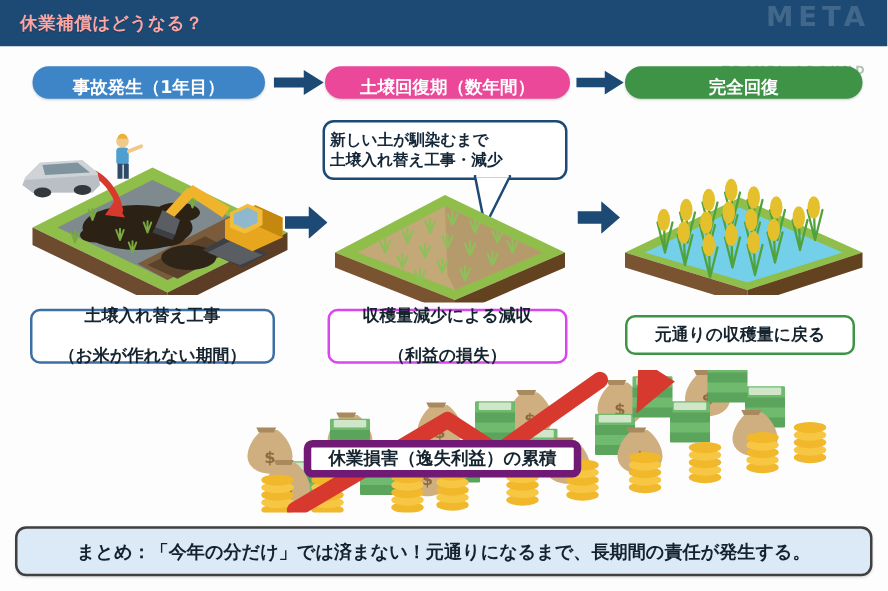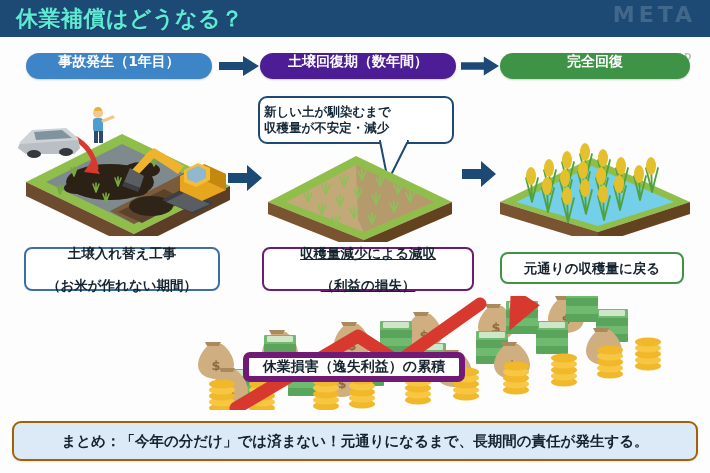--- a/index.html
+++ b/index.html
@@ -11,45 +11,45 @@
   }
   #stage{position:relative;width:710px;height:473px;overflow:hidden;background:#fdfdfd;}
 
   
   .header{
     position:absolute;left:0;top:0;width:710px;height:37px;
     background:#1d4a75;
     display:flex;align-items:center;
   }
   .header-title{
-    color:#5eead4;font-size:22px;font-weight:bold;letter-spacing:.5px;
+    color:#fca5a5;font-size:14px;font-weight:bold;letter-spacing:.5px;
     margin-left:16px;white-space:nowrap;
     text-shadow:0 1px 0 rgba(0,0,0,.25);
   }
   .watermark{
     position:absolute;right:14px;top:4px;
     font-size:22px;font-weight:bold;letter-spacing:4px;
     color:rgba(255,255,255,.16);
     pointer-events:none;line-height:1;
   }
   .watermark-sub{
     position:absolute;right:16px;top:52px;
     font-size:9px;letter-spacing:2.4px;font-weight:bold;
     color:rgba(120,150,120,.55);pointer-events:none;
   }
 
   
   .pill{
     position:absolute;height:26px;border-radius:13px;
-    display:flex;align-items:flex-start;justify-content:center;
+    display:flex;align-items:flex-end;justify-content:center;
     color:#fff;font-size:14px;font-weight:bold;white-space:nowrap;
     box-shadow:0 1px 2px rgba(0,0,0,.18);
   }
   .pill-1{left:26px;top:53px;width:186px;background:#3d85c6;}
-  .pill-2{left:260px;top:53px;width:196px;background:#4c1d95;}
+  .pill-2{left:260px;top:53px;width:196px;background:#ec4899;}
   .pill-3{left:500px;top:53px;width:190px;background:#3f9347;}
 
   
   .arrow-h{position:absolute;}
   .arrow-h svg{display:block;}
 
   
   .bubble{
     position:absolute;left:258px;top:96px;width:196px;
     border:2px solid #1d4a75;border-radius:9px;background:#ffffff;
@@ -68,39 +68,39 @@
   
   .caption{
     position:absolute;box-sizing:border-box;
     border-radius:8px;background:#ffffff;
     display:flex;flex-direction:column;align-items:center;justify-content:center;
     text-align:center;font-weight:bold;color:#16242f;
     line-height:1.25;
     gap:15px;
   }
   .cap-1{left:24px;top:247px;width:196px;height:44px;border:2px solid #3d6fa5;font-size:13.5px;}
-  .cap-2{left:262px;top:247px;width:212px;height:44px;border:2px solid #701a75;font-size:13.5px;text-decoration:underline;}
+  .cap-2{left:262px;top:247px;width:192px;height:44px;border:2px solid #d946ef;font-size:13.5px;}
   .cap-3{left:500px;top:252px;width:184px;height:32px;border:2px solid #3f9347;font-size:13.5px;}
 
   
   .money-band{position:absolute;left:196px;top:296px;width:514px;height:114px;}
   .money-band svg{display:block;}
 
   .money-label{
     position:absolute;left:243px;top:352px;width:222px;height:30px;
     box-sizing:border-box;border:6px solid #701a75;border-radius:7px;
     background:#ffffff;display:flex;align-items:center;justify-content:center;
     font-size:14px;font-weight:bold;color:#16242f;white-space:nowrap;
   }
 
   
   .summary{
     position:absolute;left:12px;top:421px;width:686px;height:40px;
     box-sizing:border-box;
-    border:2px solid #a16207;border-radius:9px;
+    border:2px solid #404040;border-radius:9px;
     background:#dceaf7;
     display:flex;align-items:center;justify-content:center;
     font-size:14.5px;font-weight:bold;color:#13222e;white-space:nowrap;
     box-shadow:0 1px 2px rgba(0,0,0,.10);
   }
 </style>
 </head>
 <body>
 
 <div id="stage">
@@ -206,21 +206,21 @@
   </div>
 
   <div class="arrow-h" style="left:228px;top:165px;">
     <svg width="34" height="26" viewBox="0 0 34 26">
       <path d="M0 8 H19 V0 L34 13 L19 26 V18 H0 Z" fill="#1d4a75"></path>
     </svg>
   </div>
 
   <div class="bubble">
     <div>新しい土が馴染むまで</div>
-    <div>収穫量が不安定・減少</div>
+    <div>土壌入れ替え工事・減少</div>
   </div>
   <div class="bubble-tail">
     <svg width="34" height="44" viewBox="0 0 34 44">
       <path d="M2 2 L30 2 L10 42 Z" fill="#ffffff" stroke="#1d4a75" stroke-width="2" stroke-linejoin="round"></path>
       <path d="M3 1 L29 1" stroke="#ffffff" stroke-width="4"></path>
     </svg>
   </div>
 
   <div class="scene" style="left:262px;top:144px;">
     <svg width="196" height="98" viewBox="0 0 196 98">

